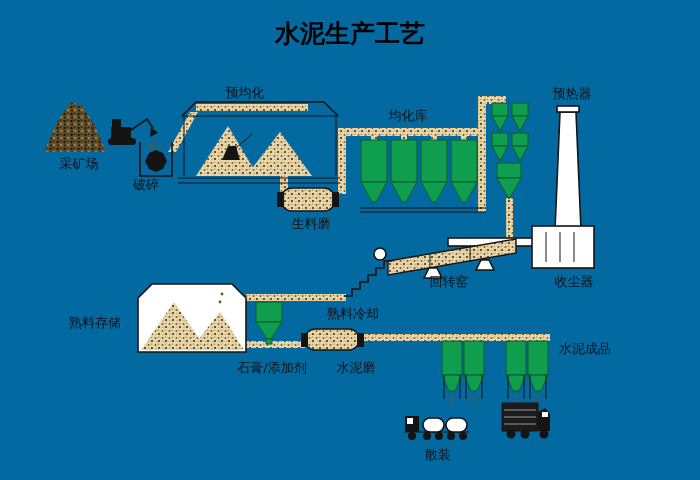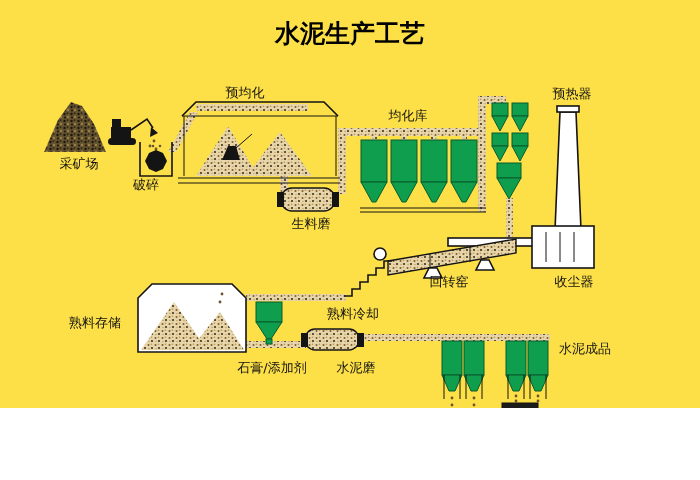--- a/index.html
+++ b/index.html
@@ -1,16 +1,16 @@
 <!DOCTYPE html>
 <html style="--equipment-green: #0f9d4e; --equipment-green-dark: #085c2d; --material-tan: #e7d5ab; --outline-black: #141414; --background: #ffffff;"><head>
 <meta charset="utf-8">
 <style>
   html,body{margin:0;padding:0;background:#ffffff;}
-  .stage{position:relative;width:700px;height:408px;background:#fde047;overflow:hidden;
+  .stage{position:relative;width:700px;height:480px;background:#0369a1;overflow:hidden;
          font-family:"DejaVu Sans",sans-serif;}
   svg{display:block;}
   .title{font-size:25px;font-weight:bold;fill:#000;font-family:"DejaVu Sans",sans-serif;}
   .lbl{font-size:13px;fill:#111;font-family:"DejaVu Sans",sans-serif;}
   .green{fill:var(--equipment-green,#0f9d4e);stroke:var(--equipment-green-dark,#085c2d);stroke-width:1;}
   .outline{fill:none;stroke:var(--outline-black,#141414);stroke-width:1.6;}
   .thin{fill:none;stroke:var(--outline-black,#141414);stroke-width:1;}
   .blackfill{fill:var(--outline-black,#141414);stroke:none;}
   .whitebox{fill:#ffffff;stroke:var(--outline-black,#141414);stroke-width:1.6;}
   .speckfill{fill:url(#speck);stroke:none;}

